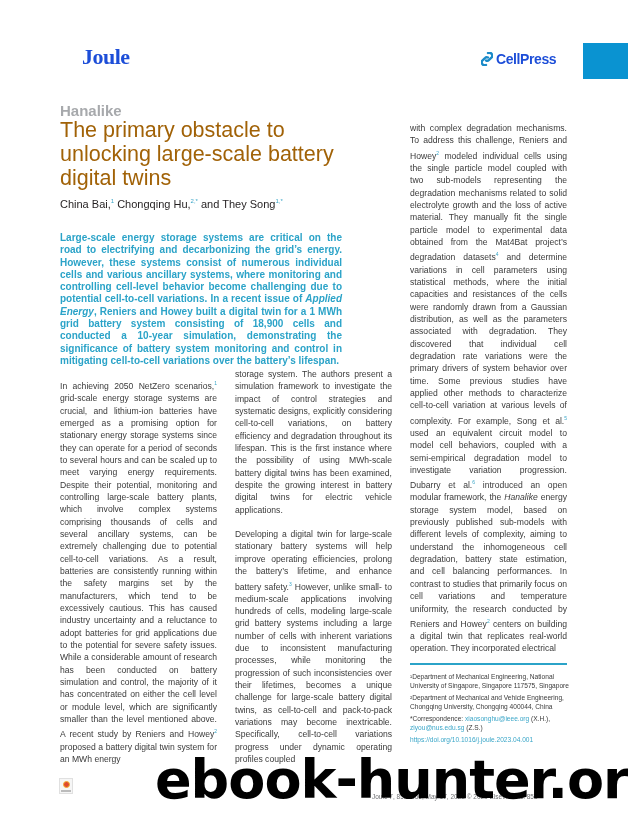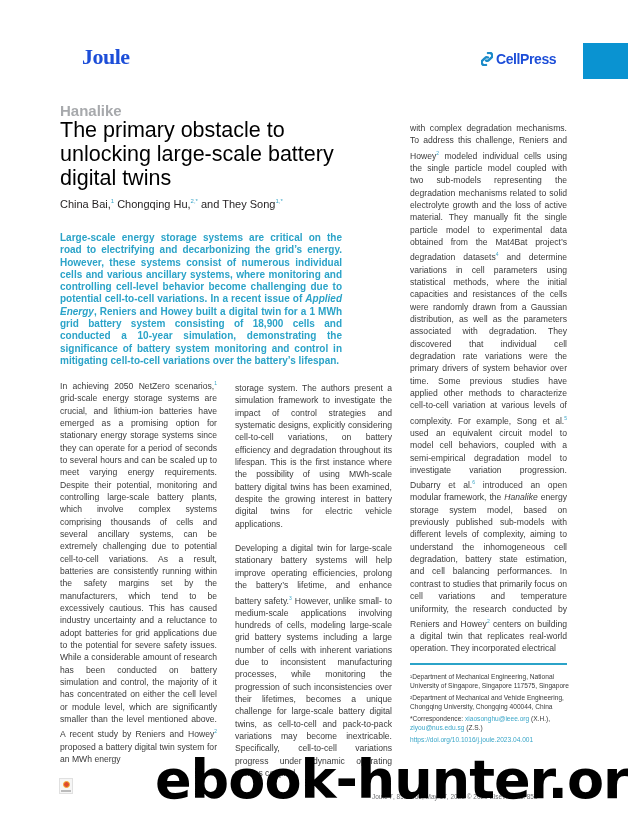--- a/index.html
+++ b/index.html
@@ -5,32 +5,32 @@
     * { margin: 0; padding: 0; box-sizing: border-box; }
     html, body { width: 628px; height: 816px; background: #ffffff; overflow: hidden; }
     body { position: relative; font-family: "Liberation Sans", "DejaVu Sans", sans-serif; color: #231f20; }
 
     .journal-logo { position: absolute; left: 50px; top: 44px; font-family: Liberation Serif, serif; font-weight: bold; font-size: 22px; color: #1d4ed8; letter-spacing: -0.5px; margin-left: 32px; }
     .cellpress { position: absolute; left: 481px; top: 51px; display: flex; align-items: center; gap: 3px; color: #1d4ed8; font-weight: bold; font-size: 14px; letter-spacing: -0.4px; }
     .cellpress-icon { width: 12px; height: 14px; }
     .blue-tab { position: absolute; left: 583px; top: 43px; width: 45px; height: 36px; background: #0a93d1; }
 
     .section-label { position: absolute; left: 60px; top: 102px; font-size: 15px; font-weight: bold; color: #a7a9ac; }
-    .title { position: absolute; left: 60px; top: 118px; width: 320px; font-size: 21.5px; line-height: 24px; font-weight: normal; color: #000000; }
+    .title { position: absolute; left: 60px; top: 118px; width: 320px; font-size: 21.5px; line-height: 24px; font-weight: normal; color: #a16207; }
     .authors { position: absolute; left: 60px; top: 198px; font-size: 11px; color: #231f20; }
     .authors sup { color: #3aa6c8; font-size: 6px; }
 
     .abstract { position: absolute; left: 60px; top: 232px; width: 282px; font-size: 10px; line-height: 12.3px; font-weight: bold; color: #2ba3c8; text-align: justify; }
     .abstract i { font-style: italic; }
 
     .col { position: absolute; font-size: 8.6px; line-height: 12.35px; color: #3a3a3a; text-align: justify; }
     .col p { margin-bottom: 12px; }
     .col sup { color: #3aa6c8; font-size: 5px; }
     .col-1 { left: 60px; top: 377px; width: 157px; }
-    .col-2 { left: 235px; top: 382px; width: 157px; }
+    .col-2 { left: 235px; top: 368px; width: 157px; }
     .col-3 { left: 410px; top: 122px; width: 157px; }
 
     .footnote-rule { position: absolute; left: 410px; top: 663px; width: 157px; height: 1.5px; background: #2ba3c8; }
     .footnotes { position: absolute; left: 410px; top: 672px; width: 160px; font-size: 6.6px; line-height: 9px; color: #3a3a3a; }
     .footnotes p { margin-bottom: 3px; }
     .footnotes a, .footnotes .link { color: #3aa6c8; text-decoration: none; }
 
     .footer-line { position: absolute; left: 372px; top: 793px; font-size: 6.5px; color: #6d6e71; white-space: nowrap; }
     .check-badge { position: absolute; left: 59px; top: 778px; width: 14px; height: 16px; border: 1px solid #e0e0e0; background: #f6f6f6; display: flex; flex-direction: column; align-items: center; justify-content: center; }
     .check-badge .dot { width: 7px; height: 7px; border-radius: 50%; background: #e04a2e; border: 1px solid #f2b233; }

